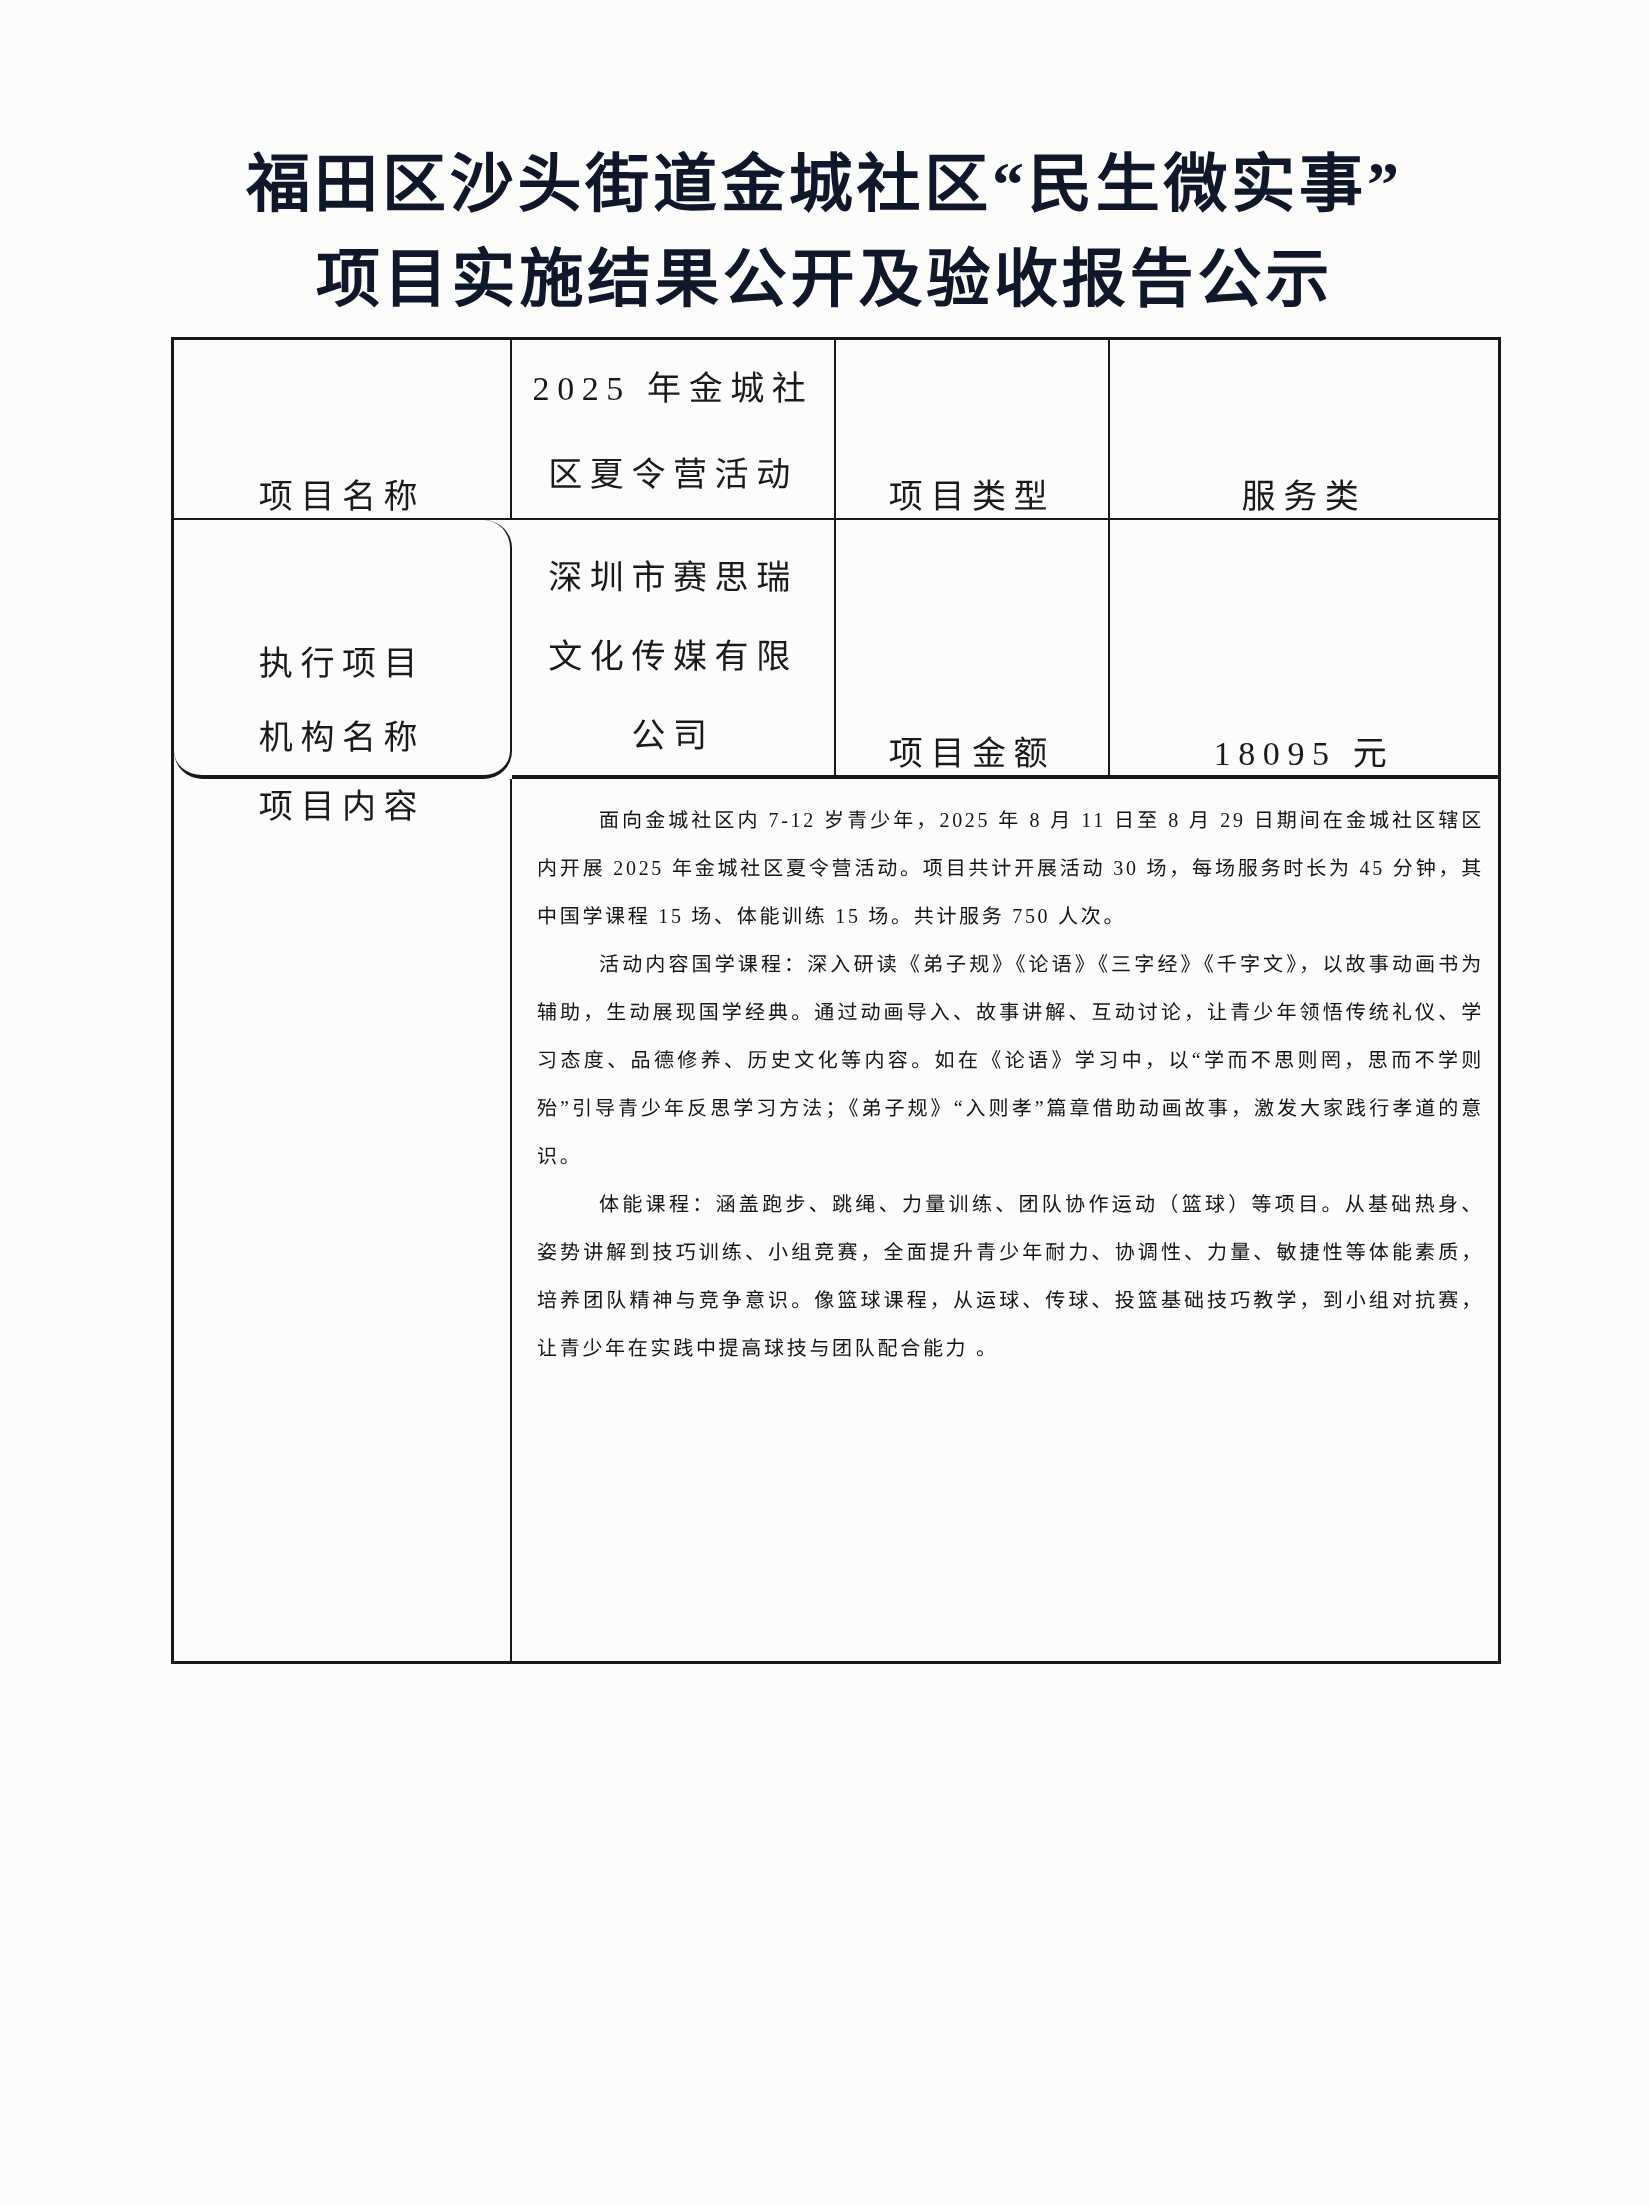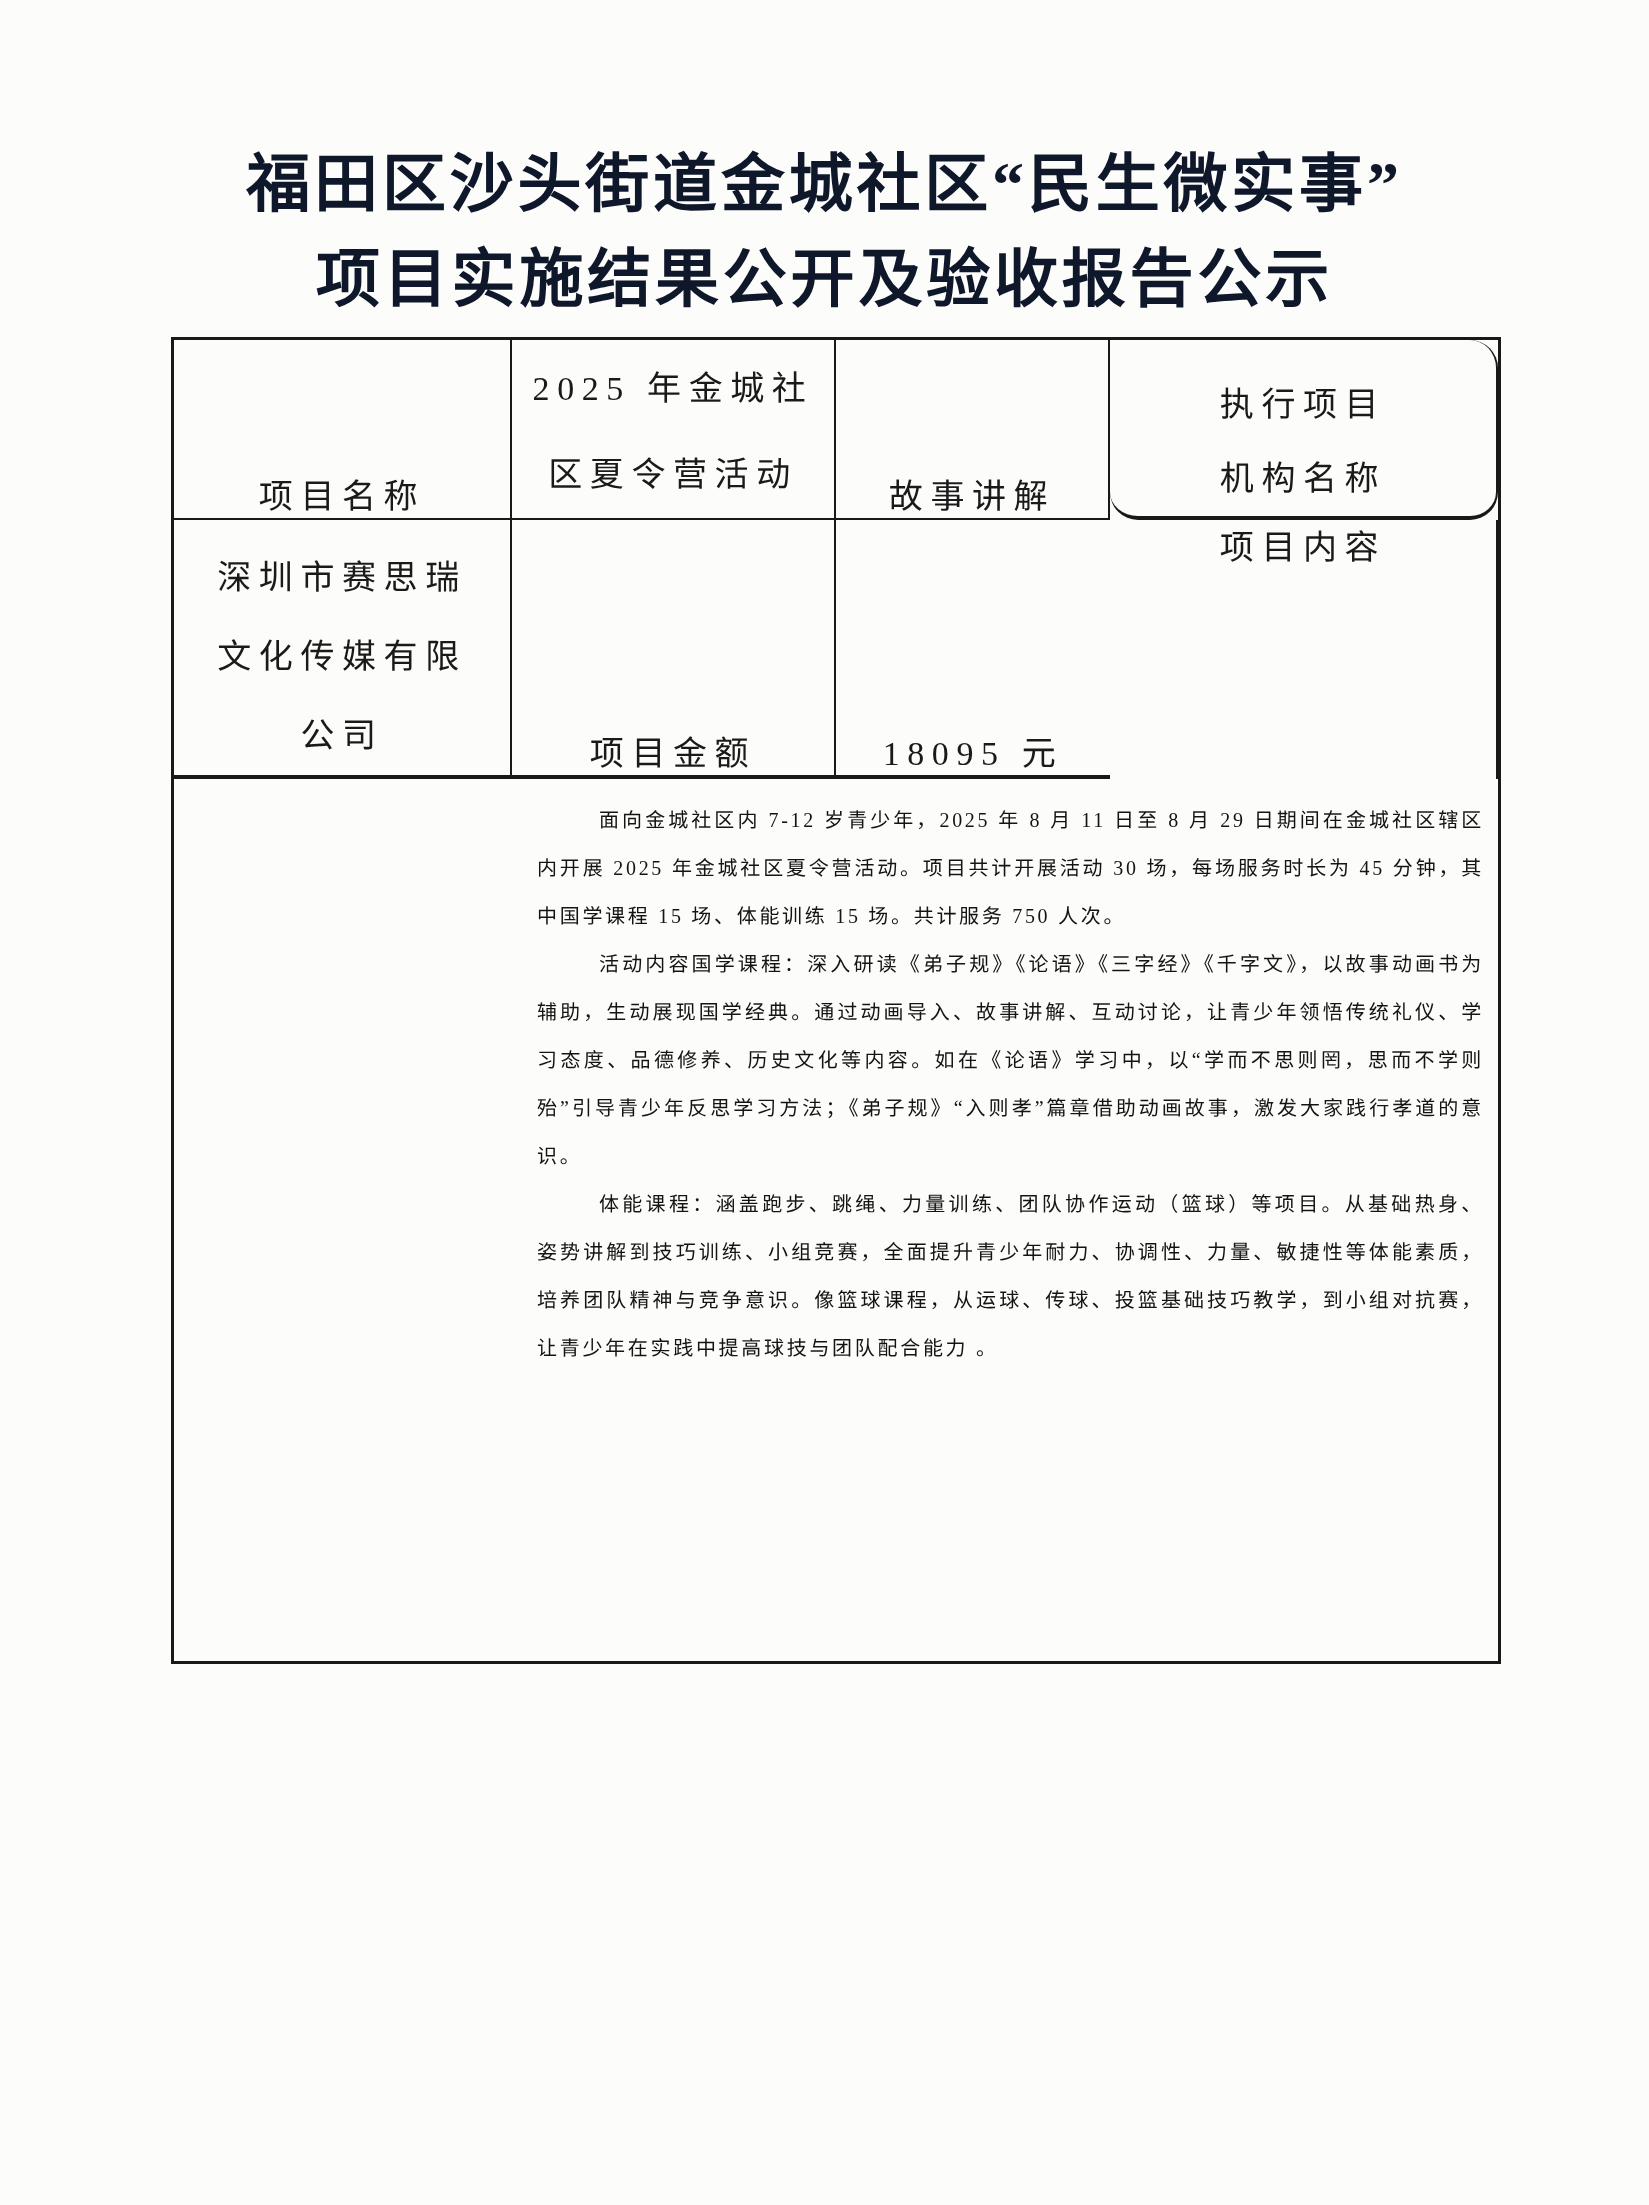--- a/index.html
+++ b/index.html
@@ -95,21 +95,24 @@
   <div class="project-table">
 
     <div class="cell br bb1">
       <span>项目名称</span>
     </div>
     <div class="cell br bb1 lh-wrap2">
       <span>2025 年金城社
 区夏令营活动</span>
     </div>
     <div class="cell br bb1">
-      <span>故事讲解</span>
+      <span>项目类型</span>
+    </div>
+    <div class="cell bb1">
+      <span>服务类</span>
     </div>
 
     <div class="cell br bb2 lh-label2">
       <span>执行项目
 机构名称</span>
     </div>
     <div class="cell br bb2 lh-wrap3">
       <span>深圳市赛思瑞
 文化传媒有限
 公司</span>

